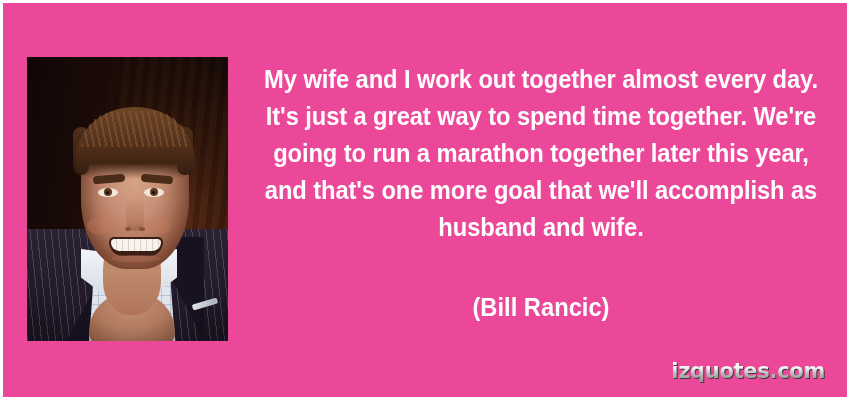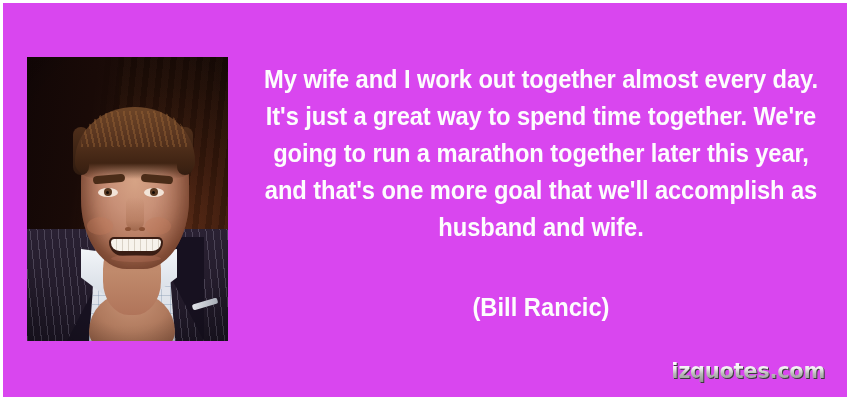--- a/index.html
+++ b/index.html
@@ -19,21 +19,21 @@
     font-family: "Liberation Sans", sans-serif;
   }
 
   
   .canvas {
     position: absolute;
     left: 3px;
     top: 3px;
     width: 844px;
     height: 394px;
-    background: #d946ef;
+    background: #ec4899;
     overflow: hidden;
   }
 
   
   .photo {
     position: absolute;
     left: 24px;
     top: 54px;
     width: 201px;
     height: 284px;

